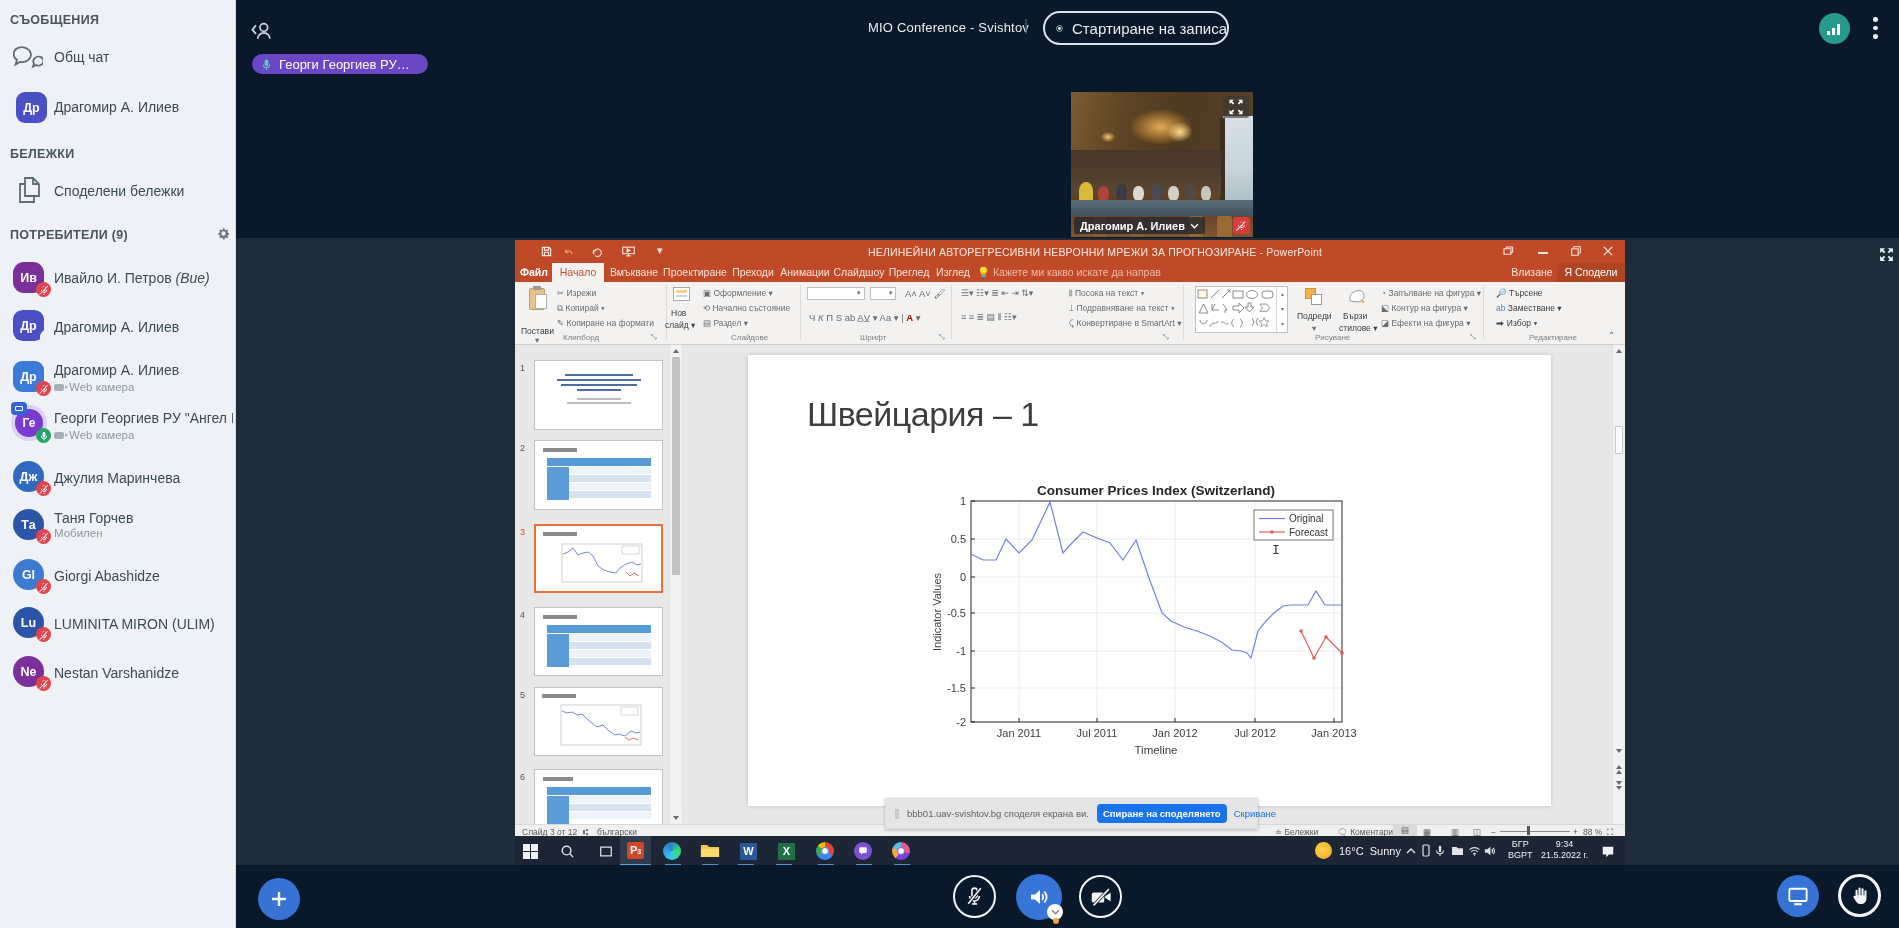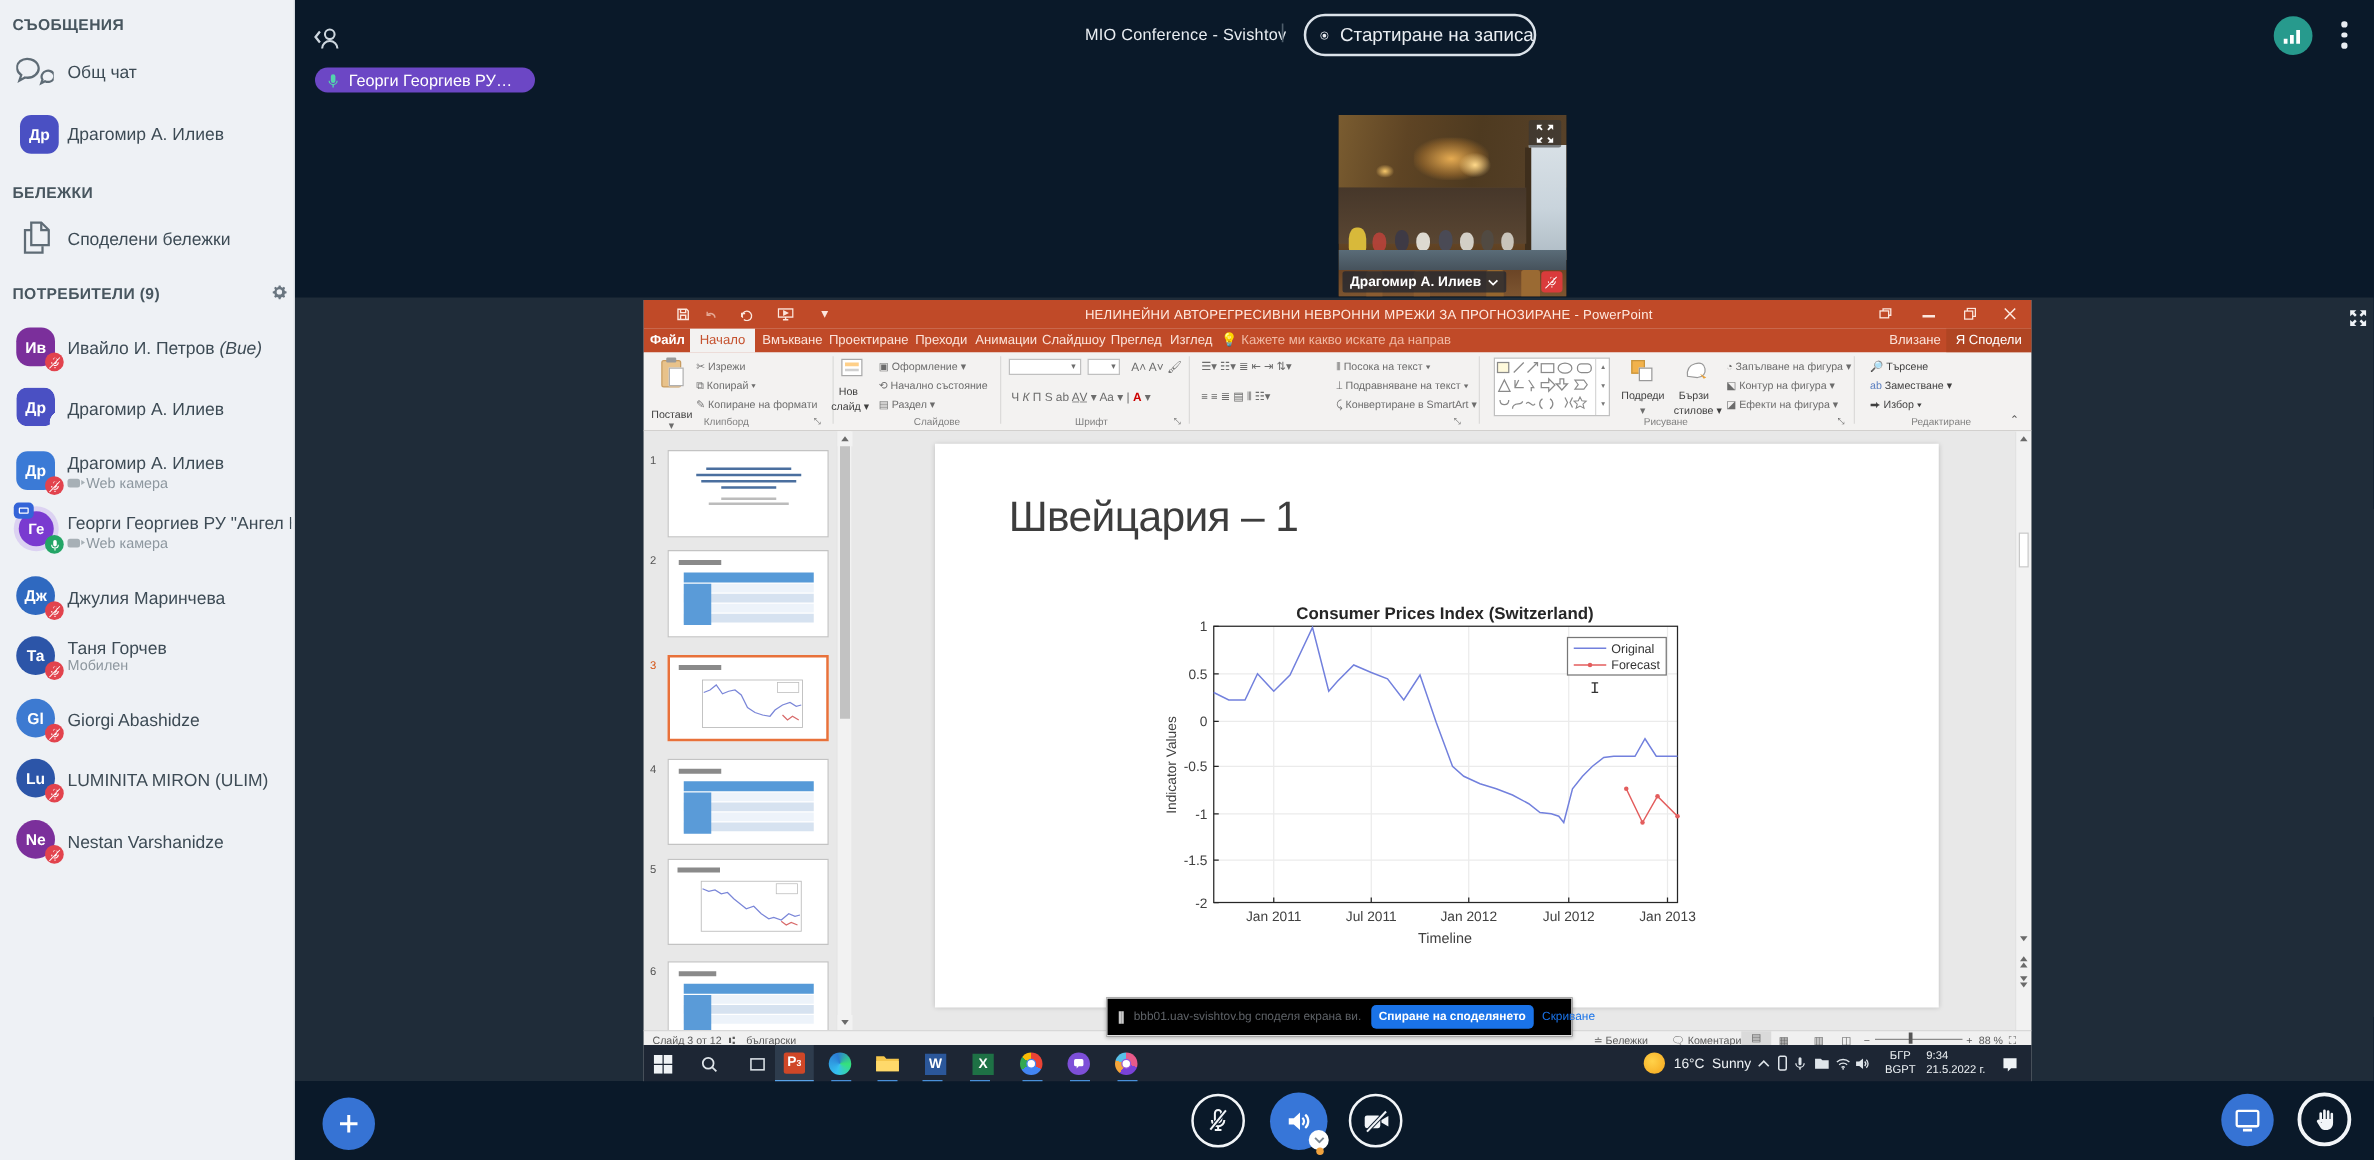--- a/index.html
+++ b/index.html
@@ -637,29 +637,29 @@
       <svg class="abs" style="left:953px; top:10px;" width="13" height="10" viewBox="0 0 14 11" fill="none" stroke="#dfe5ea" stroke-width="1.2">
           <path d="M1.5 4a8 8 0 0 1 11 0M3.5 6.4a5 5 0 0 1 7 0M5.6 8.8a2 2 0 0 1 2.8 0"></path>
           <circle cx="7" cy="10" r="0.8" fill="#dfe5ea" stroke="none"></circle>
         </svg>
       <svg class="abs" style="left:969px; top:9px;" width="12" height="12" viewBox="0 0 14 14" fill="#dfe5ea">
           <path d="M1 5h3l3.5-3v10L4 9H1z"></path>
           <path d="M9.5 4.5a3.5 3.5 0 0 1 0 5l-.9-.9a2.2 2.2 0 0 0 0-3.2z"></path>
           <path d="M11 2.8a5.8 5.8 0 0 1 0 8.4l-.9-.9a4.5 4.5 0 0 0 0-6.6z"></path>
         </svg>
       <div class="abs" style="left:993px; top:3px; font-size:9px; color:#eef2f5; text-align:center; line-height:11px;">БГР<br>BGPT</div>
-      <div class="abs" style="left:1026px; top:3px; font-size:9px; color:#eef2f5; text-align:left; line-height:11px;">9:34<br>21.5.2022 г.</div>
+      <div class="abs" style="left:1026px; top:3px; font-size:9px; color:#eef2f5; text-align:center; line-height:11px;">9:34<br>21.5.2022 г.</div>
       <svg class="abs" style="left:1086px; top:8px;" width="14" height="14" viewBox="0 0 16 16" fill="#eef2f5">
           <path d="M2 3h12v9H9l-3 3v-3H2z"></path>
         </svg>
     </div>
   </div>
   <div id="bottombar"></div>
 
-  <div class="abs" style="left:649px; top:798px; width:373px; height:31px; background:#000000; border:1px solid #e0e0e0; box-shadow:0 1px 3px rgba(0,0,0,0.25); display:flex; align-items:center; z-index:30;">
+  <div class="abs" style="left:649px; top:798px; width:373px; height:31px; background:#e5e5e5; border:1px solid #e0e0e0; box-shadow:0 1px 3px rgba(0,0,0,0.25); display:flex; align-items:center; z-index:30;">
     <span style="margin-left:9px; width:7px; height:10px; border-left:2px solid #c9c9c9; border-right:2px solid #c9c9c9; display:inline-block;"></span>
     <span style="margin-left:8px; font-size:9.5px; color:#5f6368; white-space:nowrap;">bbb01.uav-svishtov.bg споделя екрана ви.</span>
     <div style="margin-left:8px; background:#1a73e8; color:#fff; font-size:9.5px; font-weight:bold; border-radius:4px; padding:4px 6px; white-space:nowrap;">Спиране на споделянето</div>
     <span style="margin-left:7px; font-size:9.5px; color:#1a73e8; white-space:nowrap;">Скриване</span>
   </div>
 
   <div class="bluebtn" style="left:22px; top:878px; width:42px; height:42px;">
     <svg width="18" height="18" viewBox="0 0 18 18" fill="#fff">
         <rect x="7.8" y="2" width="2.4" height="14"></rect>
         <rect x="2" y="7.8" width="14" height="2.4"></rect>

